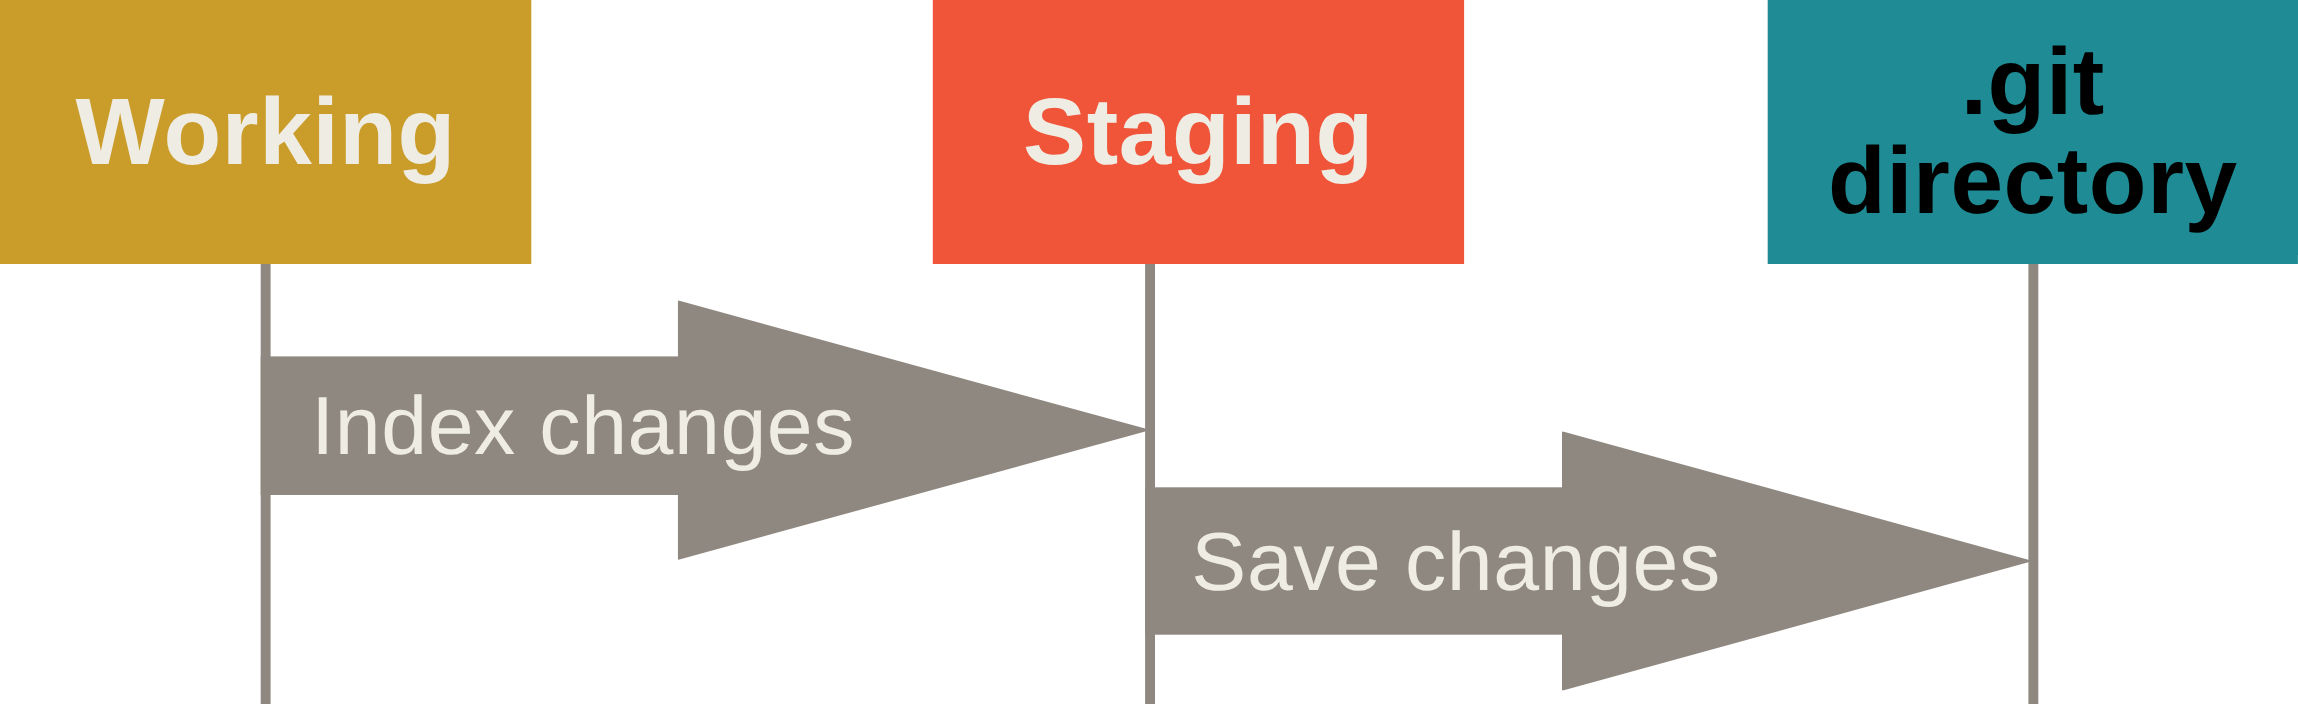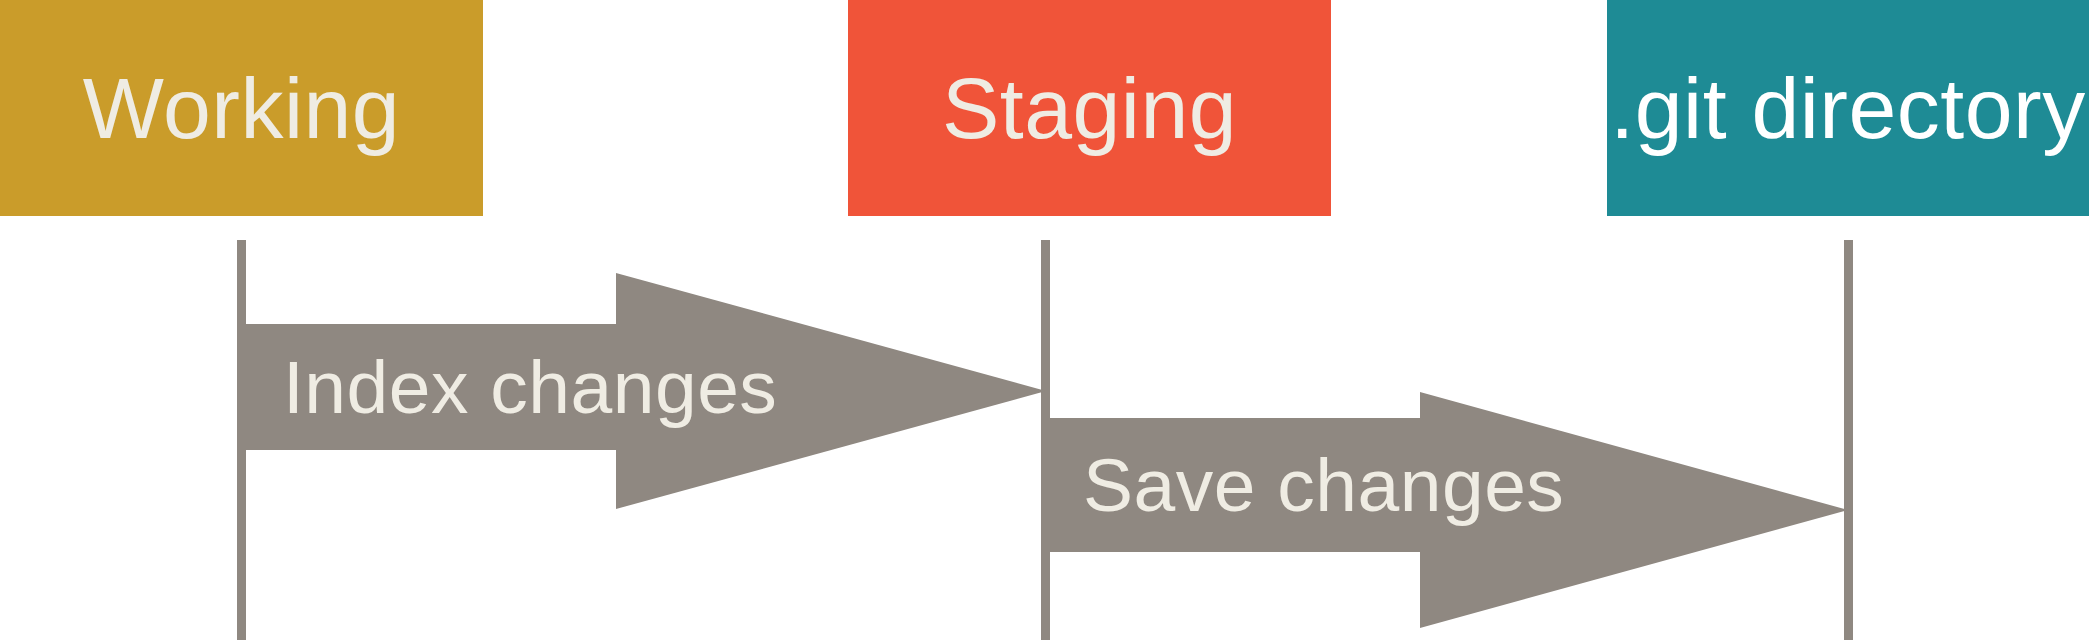--- a/index.html
+++ b/index.html
@@ -9,29 +9,29 @@
     position: relative;
     width: 2089px;
     height: 640px;
     overflow: hidden;
   }
 
   
   .box {
     position: absolute;
     top: 0;
-    height: 216px;
+    height: 240px;
     display: flex;
     flex-direction: column;
     justify-content: center;
     align-items: center;
     text-align: center;
     font-size: 86px;
     line-height: 90px;
-    font-weight: 400;
+    font-weight: 700;
     letter-spacing: 0.5px;
   }
   .box-working { left: 0;      width: 483px; }
   .box-staging { left: 848px;  width: 483px; }
   .box-git     { left: 1607px; width: 482px; }
 
   
   .connector {
     position: absolute;
     top: 240px;
@@ -47,21 +47,21 @@
     position: absolute;
     display: flex;
     align-items: center;
     box-sizing: border-box;
     white-space: nowrap;
     font-size: 75px;
     letter-spacing: 0.5px;
     z-index: 2;
   }
   .arrow-shaft-1 { left: 237px;  top: 324px; width: 380px; height: 126px; padding-left: 46px; }
-  .arrow-shaft-2 { left: 1041px; top: 418px; width: 380px; height: 134px; padding-left: 42px; }
+  .arrow-shaft-2 { left: 1041px; top: 443px; width: 380px; height: 134px; padding-left: 42px; }
 
   .arrow-head {
     position: absolute;
     clip-path: polygon(0 0, 100% 50%, 0 100%);
     z-index: 1;
   }
   .arrow-head-1 { left: 616px;  top: 273px; width: 430px; height: 236px; }
   .arrow-head-2 { left: 1420px; top: 392px; width: 428px; height: 236px; }
 
   .arrow-label { display: inline-block; }
@@ -72,21 +72,21 @@
 <div class="canvas" style="background: rgb(255, 255, 255);">
 
   <div class="box box-working" style="background: rgb(202, 156, 42); color: rgb(239, 236, 227);">
     <div class="box-line">Working</div>
   </div>
 
   <div class="box box-staging" style="background: rgb(240, 84, 57); color: rgb(239, 236, 227);">
     <div class="box-line">Staging</div>
   </div>
 
-  <div class="box box-git" style="background: rgb(30, 139, 149); color: #ffffff;">
+  <div class="box box-git" style="background: rgb(30, 139, 149); color: #000000;">
     <div class="box-line">.git directory</div>
   </div>
 
   <div class="connector connector-1" style="background: rgb(143, 136, 129);"></div>
   <div class="connector connector-2" style="background: rgb(143, 136, 129);"></div>
   <div class="connector connector-3" style="background: rgb(143, 136, 129);"></div>
 
   <div class="arrow-head arrow-head-1" style="background: rgb(143, 136, 129);"></div>
   <div class="arrow-shaft arrow-shaft-1" style="background: rgb(143, 136, 129); color: rgb(239, 236, 227);">
     <span class="arrow-label">Index changes</span>

